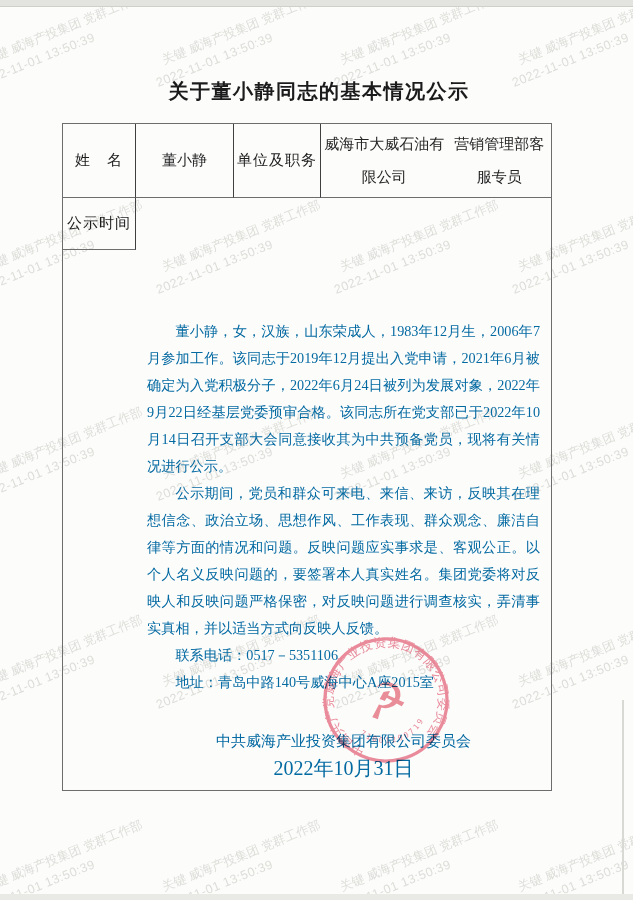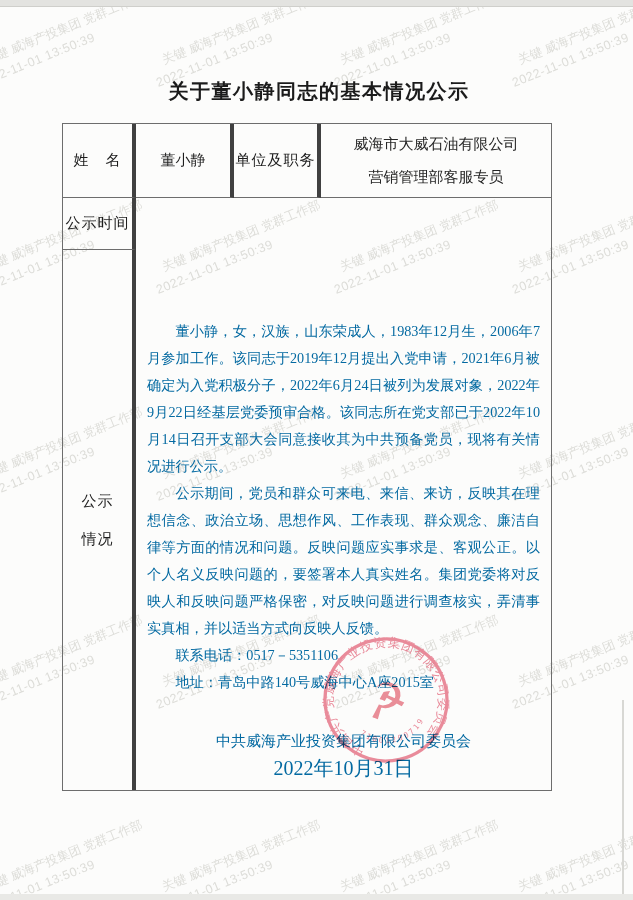--- a/index.html
+++ b/index.html
@@ -33,31 +33,31 @@
     text-align:center; font-size:20px; font-weight:bold;
     letter-spacing:1.5px; color:#1b1b1b;
   }
   .doc-table {
     position:absolute; left:62px; top:123px; width:490px; height:668px;
     display:grid;
     grid-template-columns:73px 98px 87px 1fr;
     grid-template-rows:74px 52px 1fr;
     border:1.4px solid #6d6d6d;
   }
-  .cell { border-right:4px solid #404040; border-bottom:1px solid #6d6d6d;
+  .cell { border-right:1px solid #404040; border-bottom:1px solid #6d6d6d;
           display:flex; align-items:center; justify-content:center;
           text-align:center; }
   .cell.last-col { border-right:none; }
   .cell.last-row { border-bottom:none; }
   .cell-label {
     font-family:"Liberation Sans","DejaVu Sans",sans-serif;
     font-size:15px; color:#1c1c1c; letter-spacing:1px;
   }
   .cell-value { font-size:15px; color:#1e1e1e; }
-  .unit-value { flex-direction:column; line-height:33px; font-size:15px; }
+  .unit-value { flex-direction:row; line-height:33px; font-size:15px; }
   .row3-label { flex-direction:column; line-height:38px; }
   .row3-content {
     display:block; text-align:left;
     padding:68px 11px 0 11px;
     font-size:14.2px; line-height:27px; color:#0369a1;
   }
   .para { text-indent:2em; text-align:justify; }
   .contact-line { margin-left:2em; }
   .sig-block { margin-top:32px; text-align:center; }
   .sig-org  { font-size:15px; }
@@ -168,24 +168,20 @@
     <div class="cell cell-label" style="grid-row:1;grid-column:1;">姓　名</div>
     <div class="cell cell-value" style="grid-row:1;grid-column:2;">董小静</div>
     <div class="cell cell-label" style="grid-row:1;grid-column:3;">单位及职务</div>
     <div class="cell unit-value last-col" style="grid-row:1;grid-column:4;">
       <span>威海市大威石油有限公司</span>
       <span>营销管理部客服专员</span>
     </div>
 
     <div class="cell cell-label" style="grid-row:2;grid-column:1;">公示时间</div>
 
-    <div class="cell cell-label row3-label last-row" style="grid-row:3;grid-column:1;">
-      <span>公示</span>
-      <span>情况</span>
-    </div>
     <div class="cell row3-content last-col last-row" style="grid-row:3;grid-column:2 / span 3;">
       <p class="para">董小静，女，汉族，山东荣成人，1983年12月生，2006年7月参加工作。该同志于2019年12月提出入党申请，2021年6月被确定为入党积极分子，2022年6月24日被列为发展对象，2022年9月22日经基层党委预审合格。该同志所在党支部已于2022年10月14日召开支部大会同意接收其为中共预备党员，现将有关情况进行公示。</p>
       <p class="para">公示期间，党员和群众可来电、来信、来访，反映其在理想信念、政治立场、思想作风、工作表现、群众观念、廉洁自律等方面的情况和问题。反映问题应实事求是、客观公正。以个人名义反映问题的，要签署本人真实姓名。集团党委将对反映人和反映问题严格保密，对反映问题进行调查核实，弄清事实真相，并以适当方式向反映人反馈。</p>
       <p class="contact-line">联系电话：0517－5351106</p>
       <p class="contact-line">地址：青岛中路140号威海中心A座2015室</p>
       <div class="sig-block">
         <p class="sig-org">中共威海产业投资集团有限公司委员会</p>
         <p class="sig-date">2022年10月31日</p>
       </div>
     </div>

